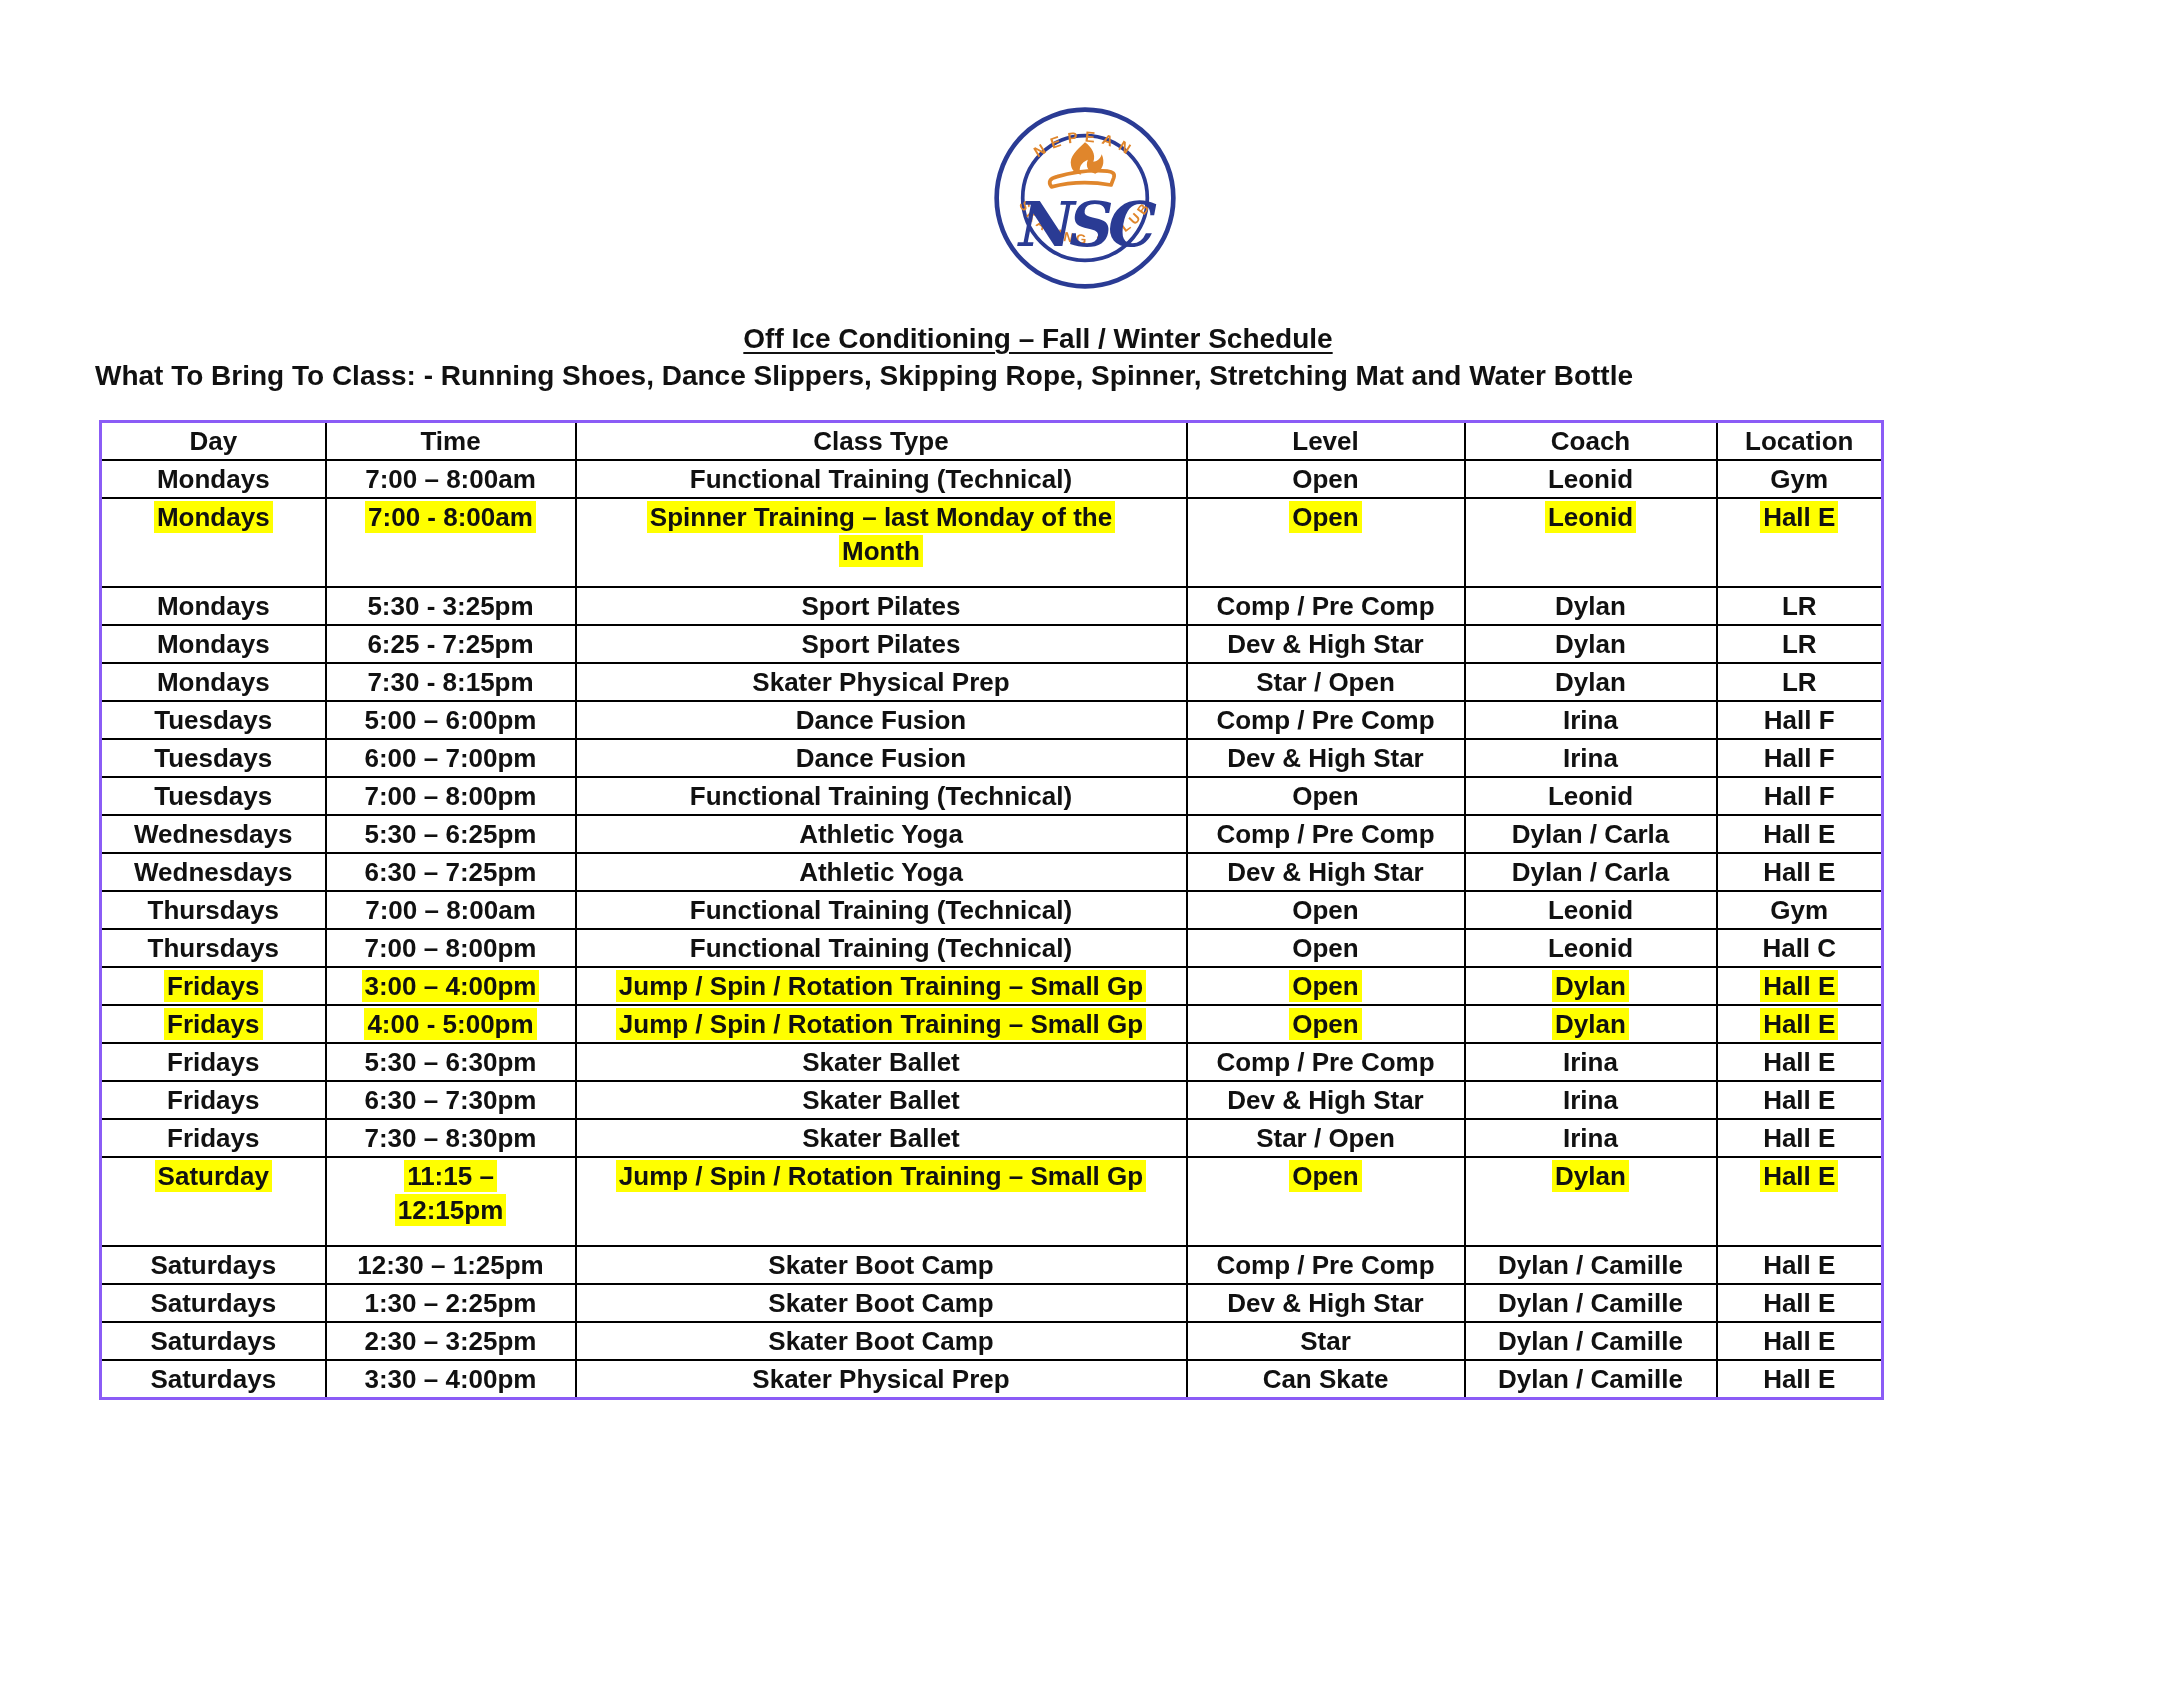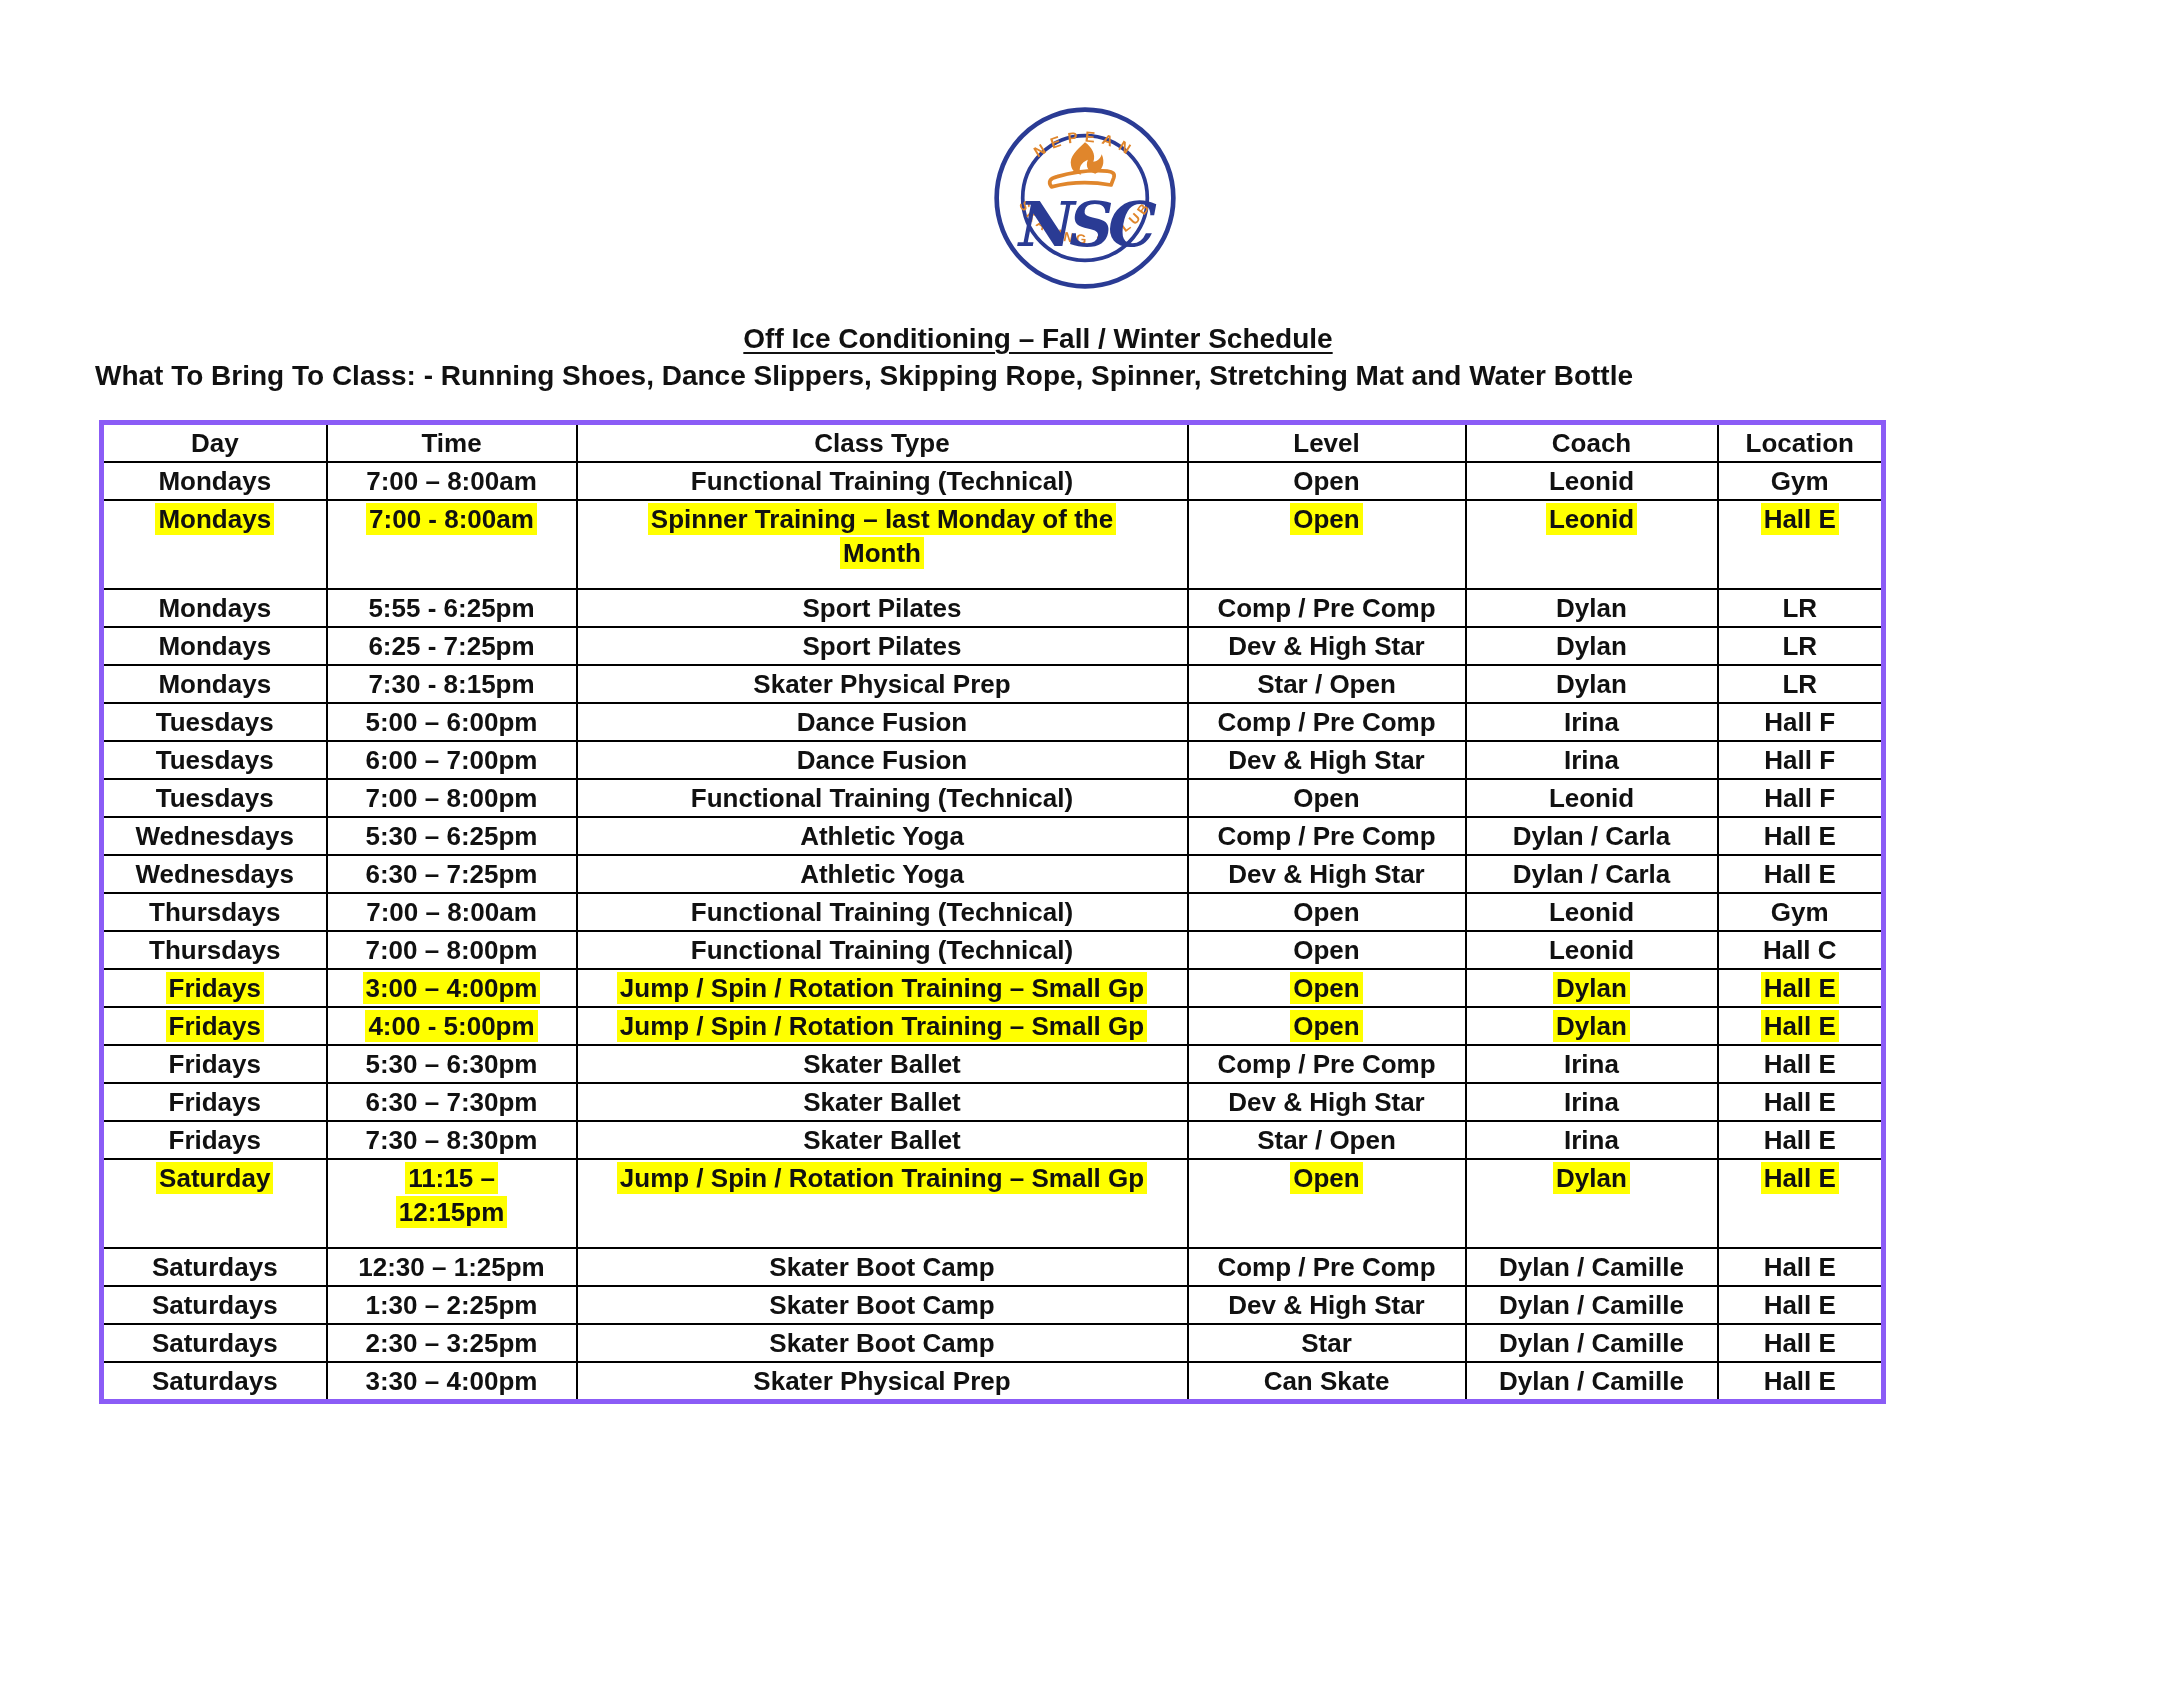--- a/index.html
+++ b/index.html
@@ -33,21 +33,21 @@
     font-size: 28px; font-weight: bold;
   }
   .schedule-wrap {
     position: absolute;
     left: 99px; top: 420px;
   }
   table.schedule {
     border-collapse: collapse;
     table-layout: fixed;
     width: 1783px;
-    border: 5px solid #8b5cf6;
+    border: 3px solid #8b5cf6;
     background: #fff;
   }
   table.schedule th, table.schedule td {
     border: 2px solid #000;
     text-align: center;
     vertical-align: top;
     font-weight: bold;
     font-size: 26px;
     line-height: 34px;
     padding: 1px 4px;
@@ -129,21 +129,21 @@
         <tr class="tall">
           <td><mark class="hl">Mondays</mark></td>
           <td><mark class="hl">7:00 - 8:00am</mark></td>
           <td><mark class="hl">Spinner Training – last Monday of the</mark><br><mark class="hl">Month</mark></td>
           <td><mark class="hl">Open</mark></td>
           <td><mark class="hl">Leonid</mark></td>
           <td><mark class="hl">Hall E</mark></td>
         </tr>
         <tr>
           <td>Mondays</td>
-          <td>5:55 - 6:25pm</td>
+          <td>5:30 - 3:25pm</td>
           <td>Sport Pilates</td>
           <td>Comp / Pre Comp</td>
           <td>Dylan</td>
           <td>LR</td>
         </tr>
         <tr>
           <td>Mondays</td>
           <td>6:25 - 7:25pm</td>
           <td>Sport Pilates</td>
           <td>Dev &amp; High Star</td>

